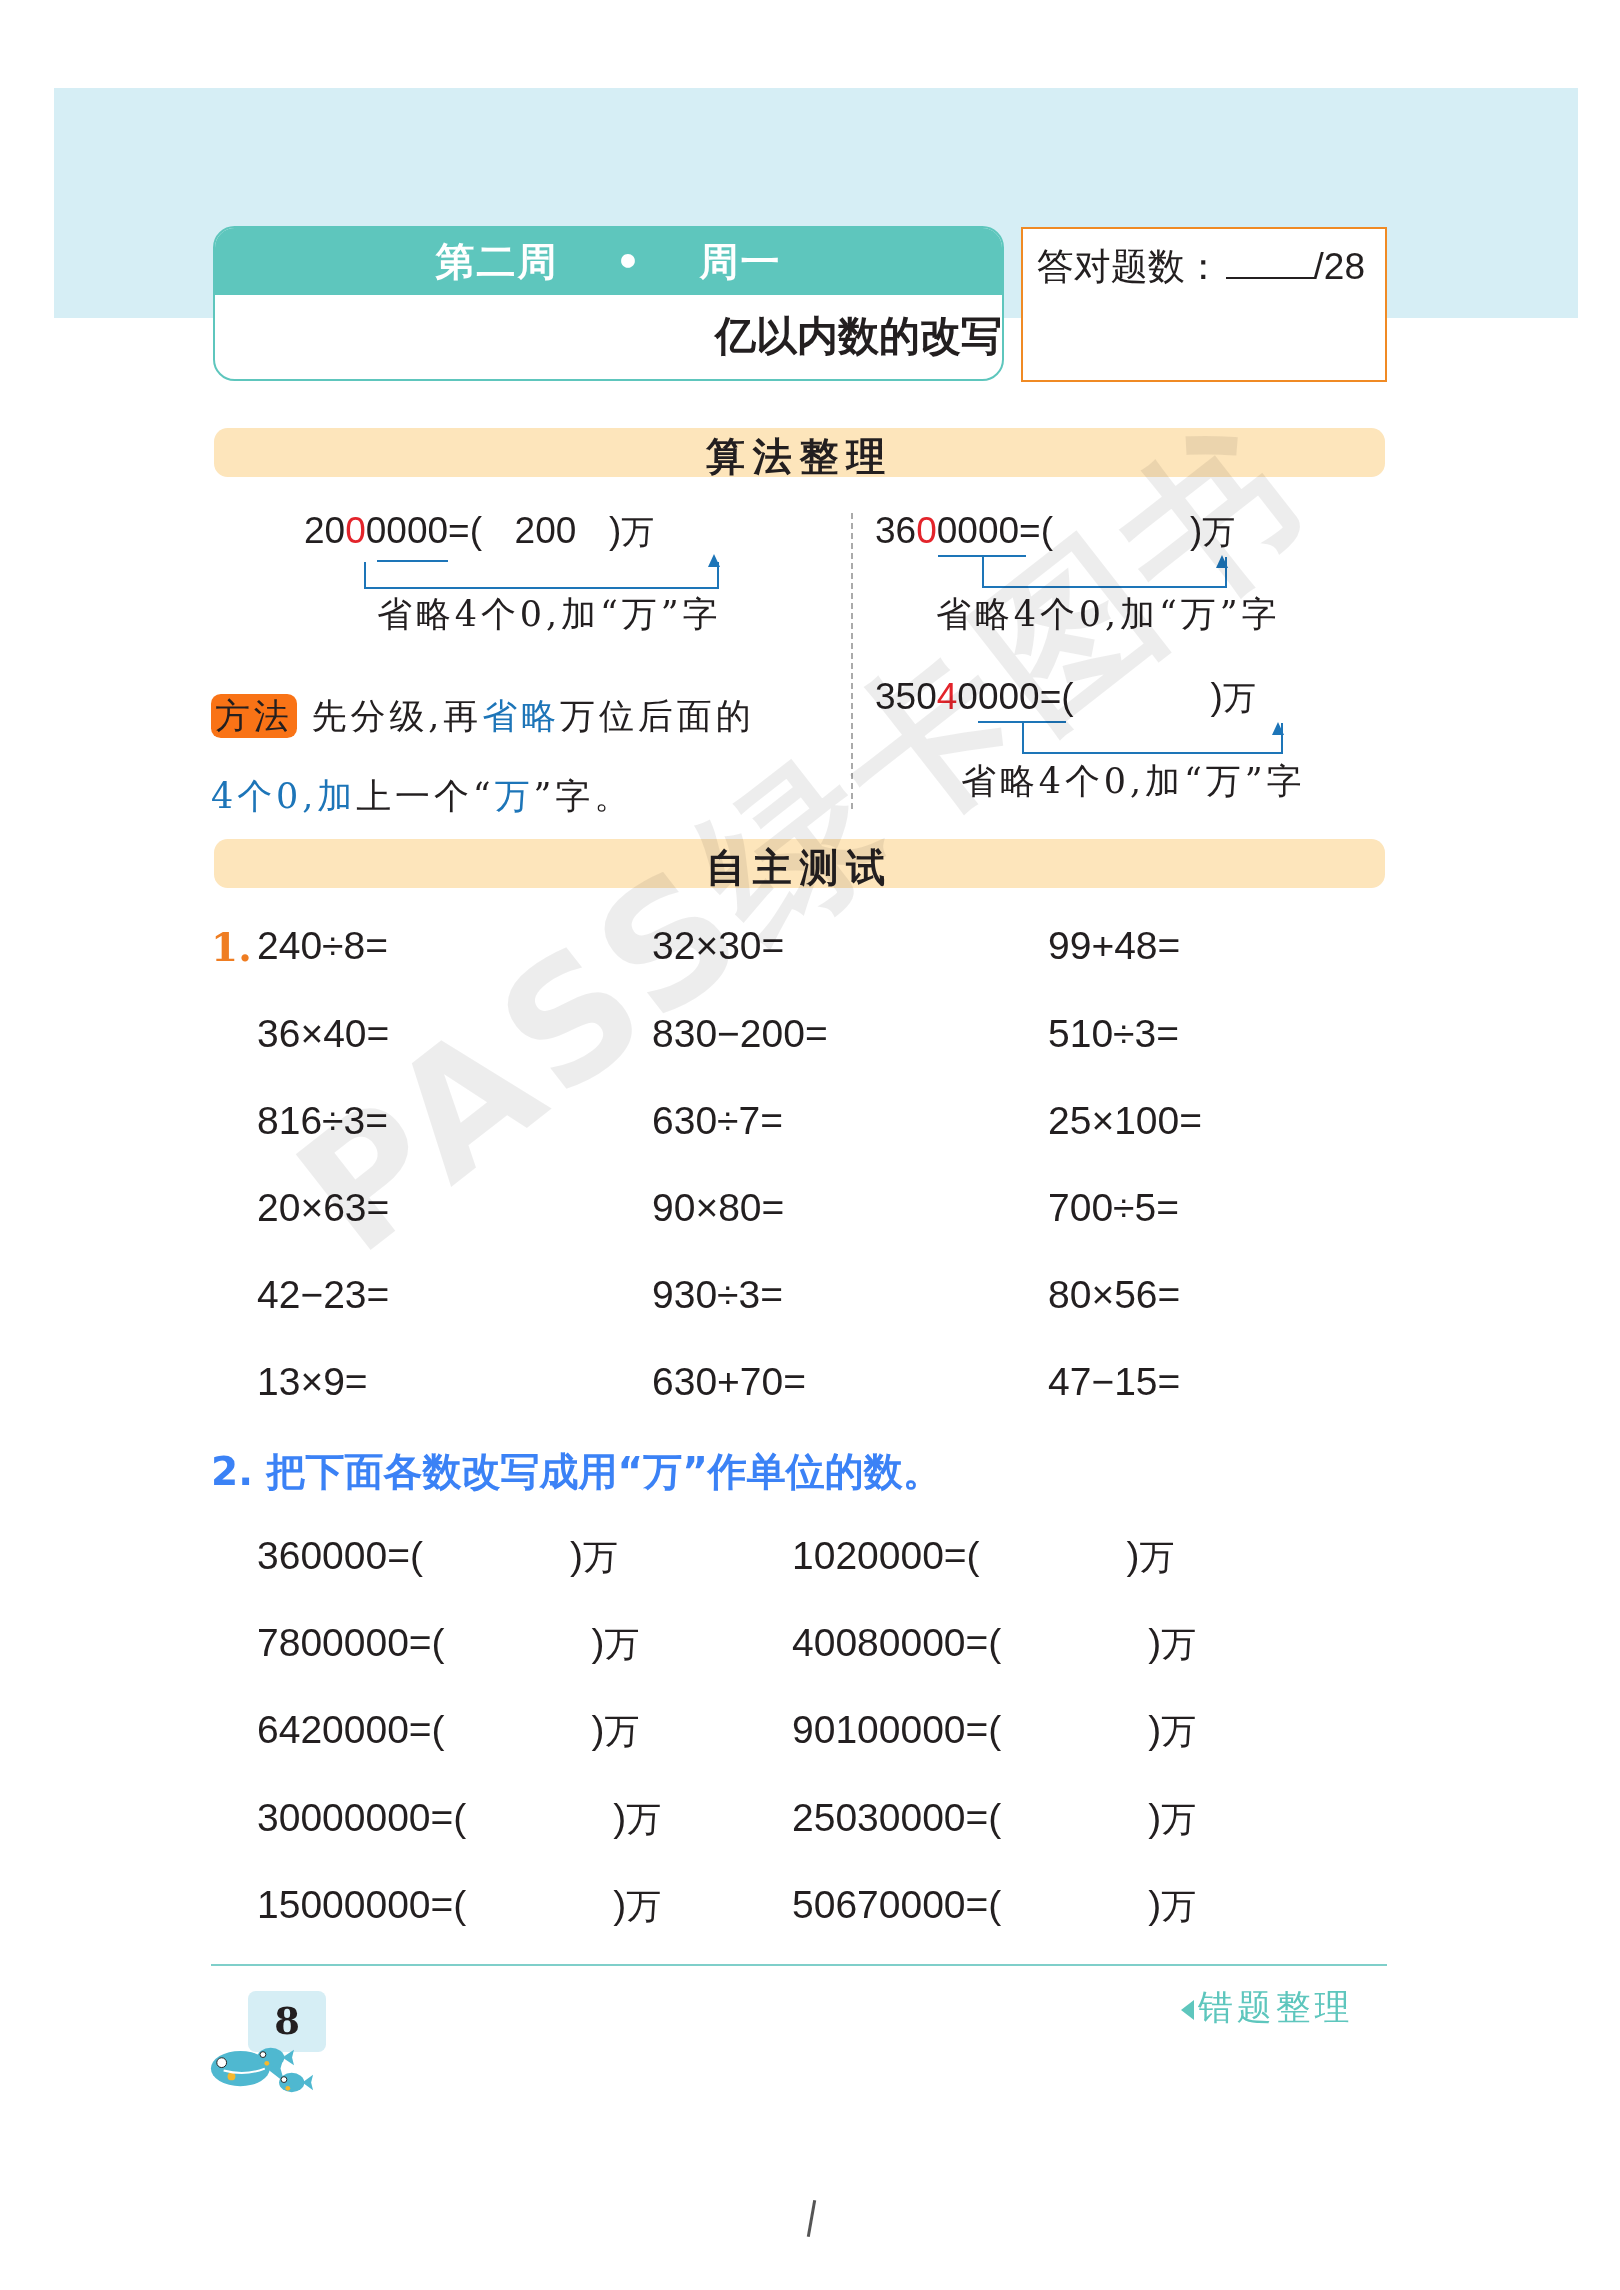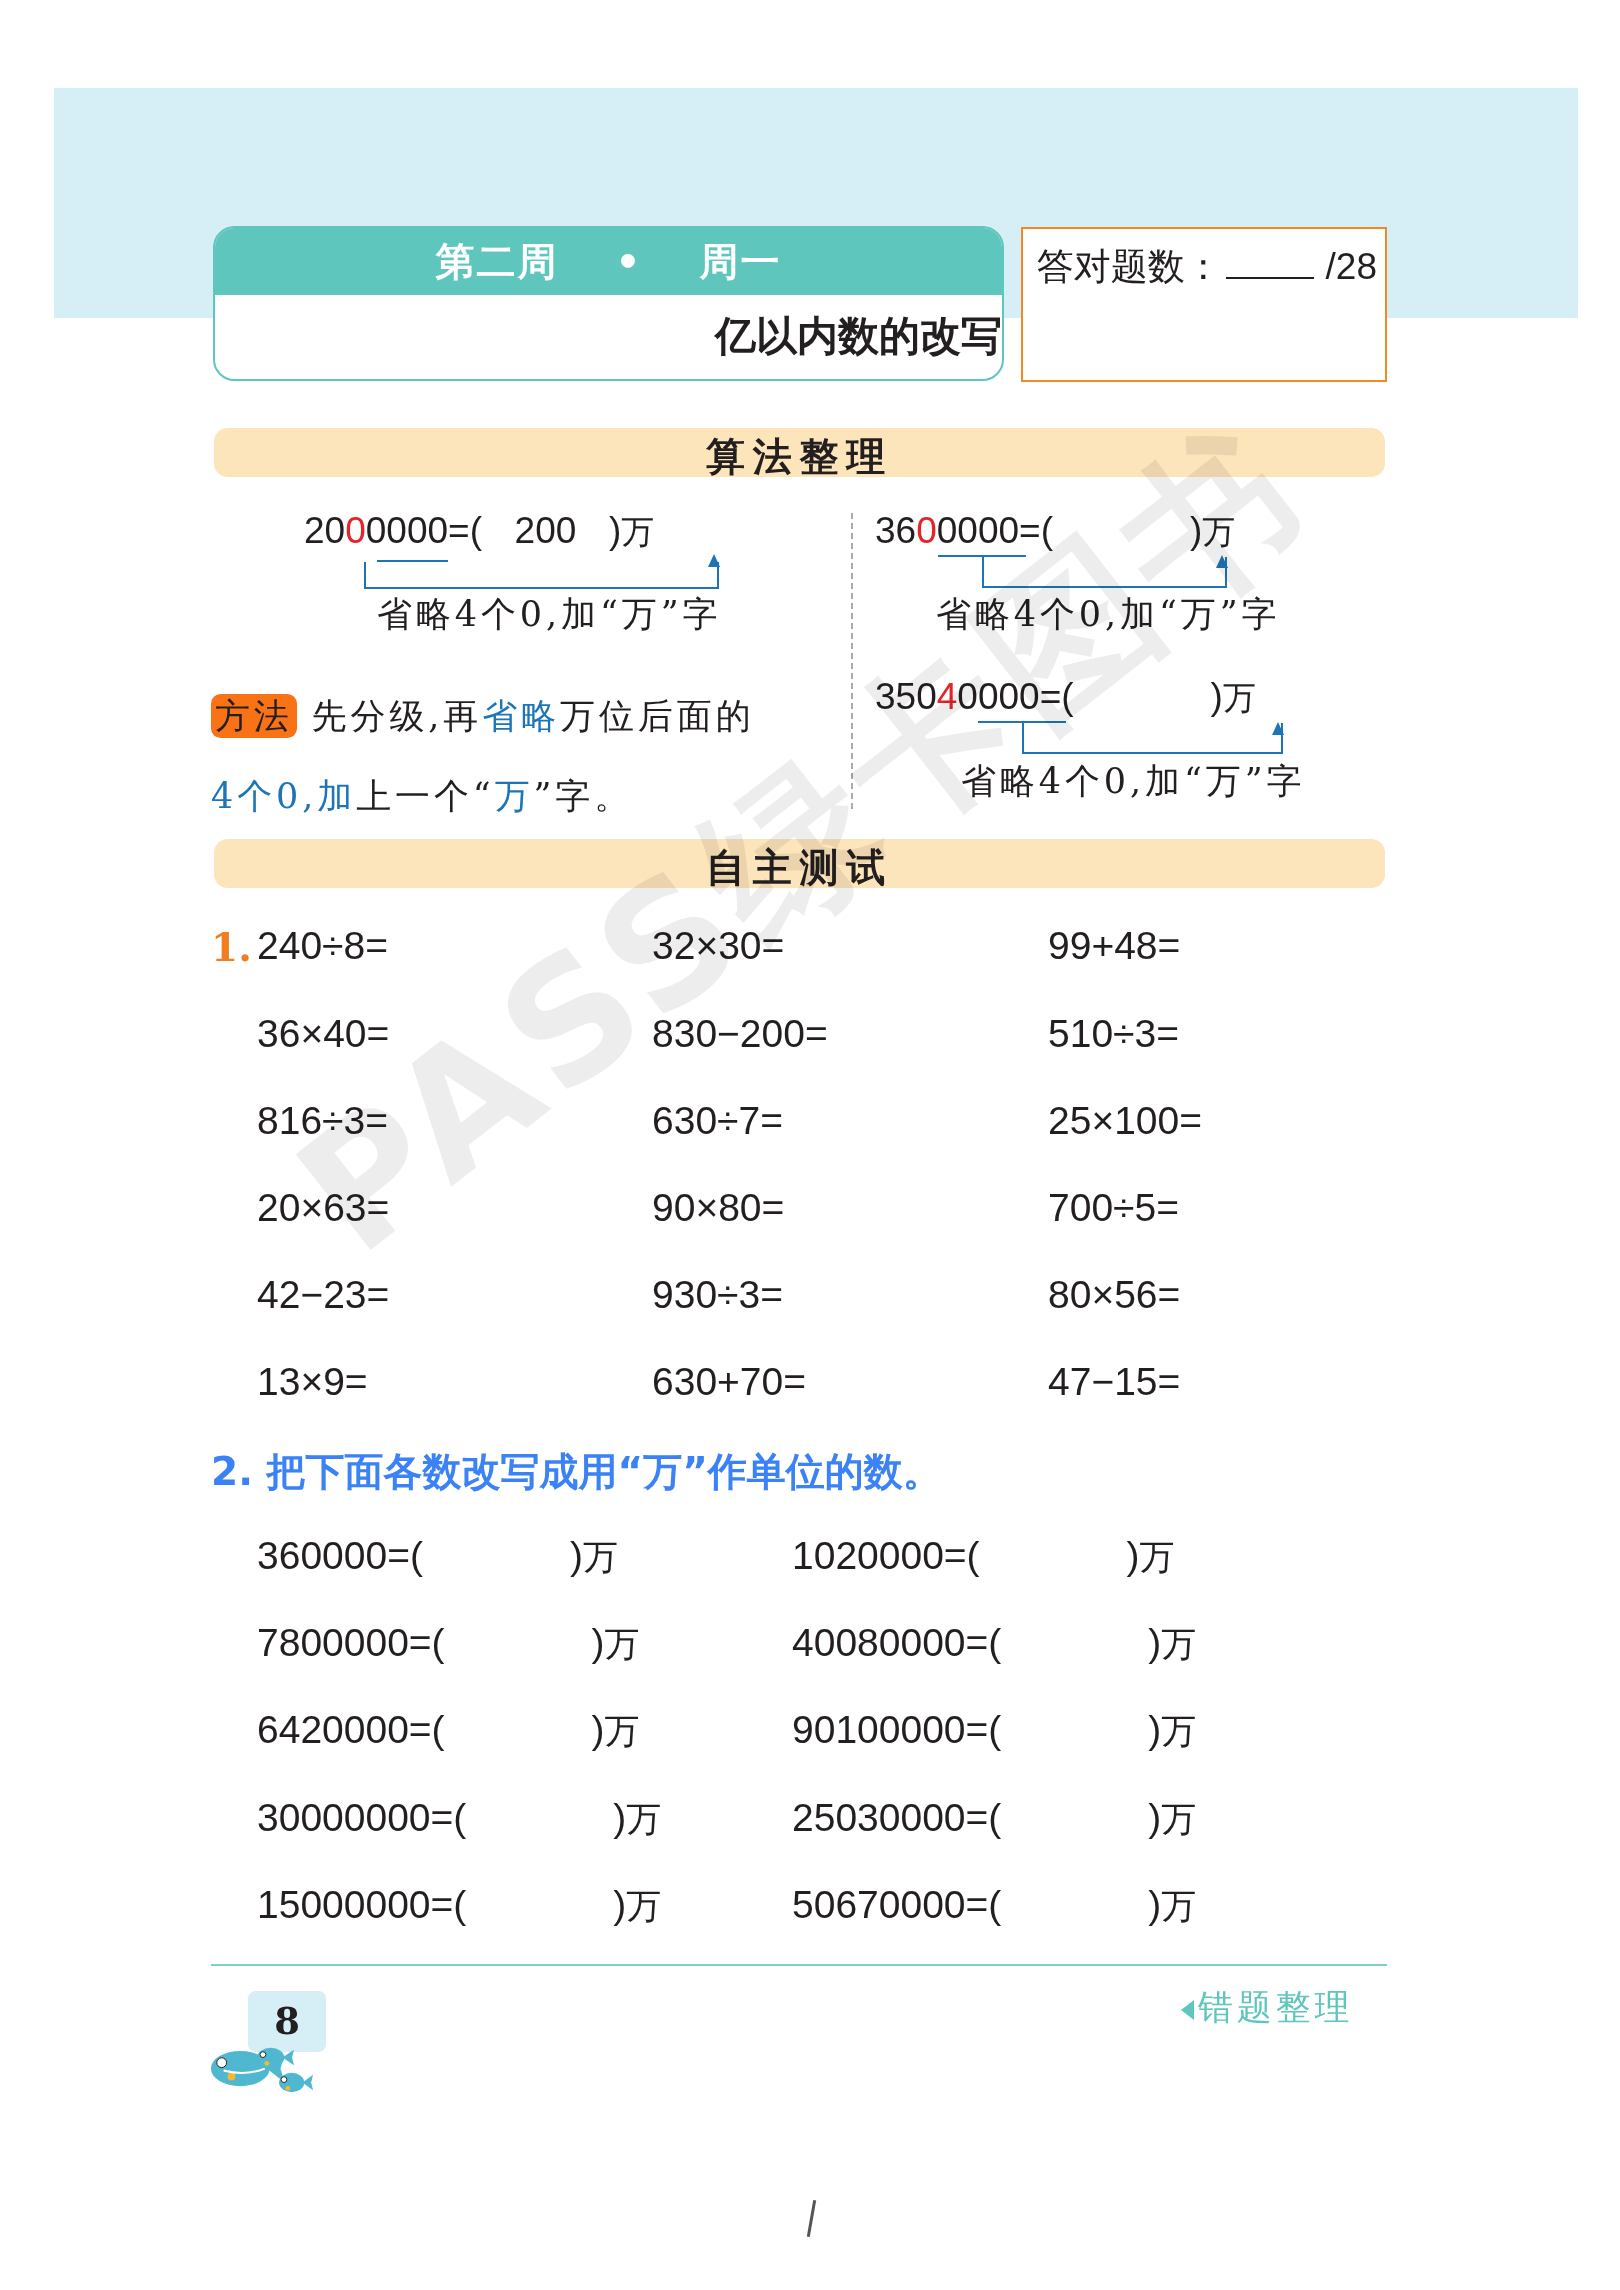--- a/index.html
+++ b/index.html
@@ -135,21 +135,21 @@
 
 <div class="title-card">
   <div class="week">
     <span>第二周</span><span class="dot">•</span><span>周一</span>
   </div>
   <div class="topic">亿以内数的改写</div>
 </div>
 
 <div class="info-box">
   <div class="row">
-    <span>答对题数：</span><span class="blank-line"></span><span class="num" style="margin-left:12px">/28</span>
+    <span>答对题数：</span><span class="blank-line"></span><span class="num" style="margin-left:0">/28</span>
   </div>
 </div>
 
 <div class="section-bar" style="top:428px">算法整理</div>
 
 <div class="example" style="left:304px; top:510px">
   <span>20</span><span class="red">0</span><span>0000</span><span>=(</span><span class="answer" style="width:127px">200</span><span>)</span><span class="unit">万</span>
 </div>
 <div class="underline" style="left:377px; top:560px; width:71px"></div>
 <div class="bracket" style="left:364px; top:562px; width:351px; height:24.5px"></div>

